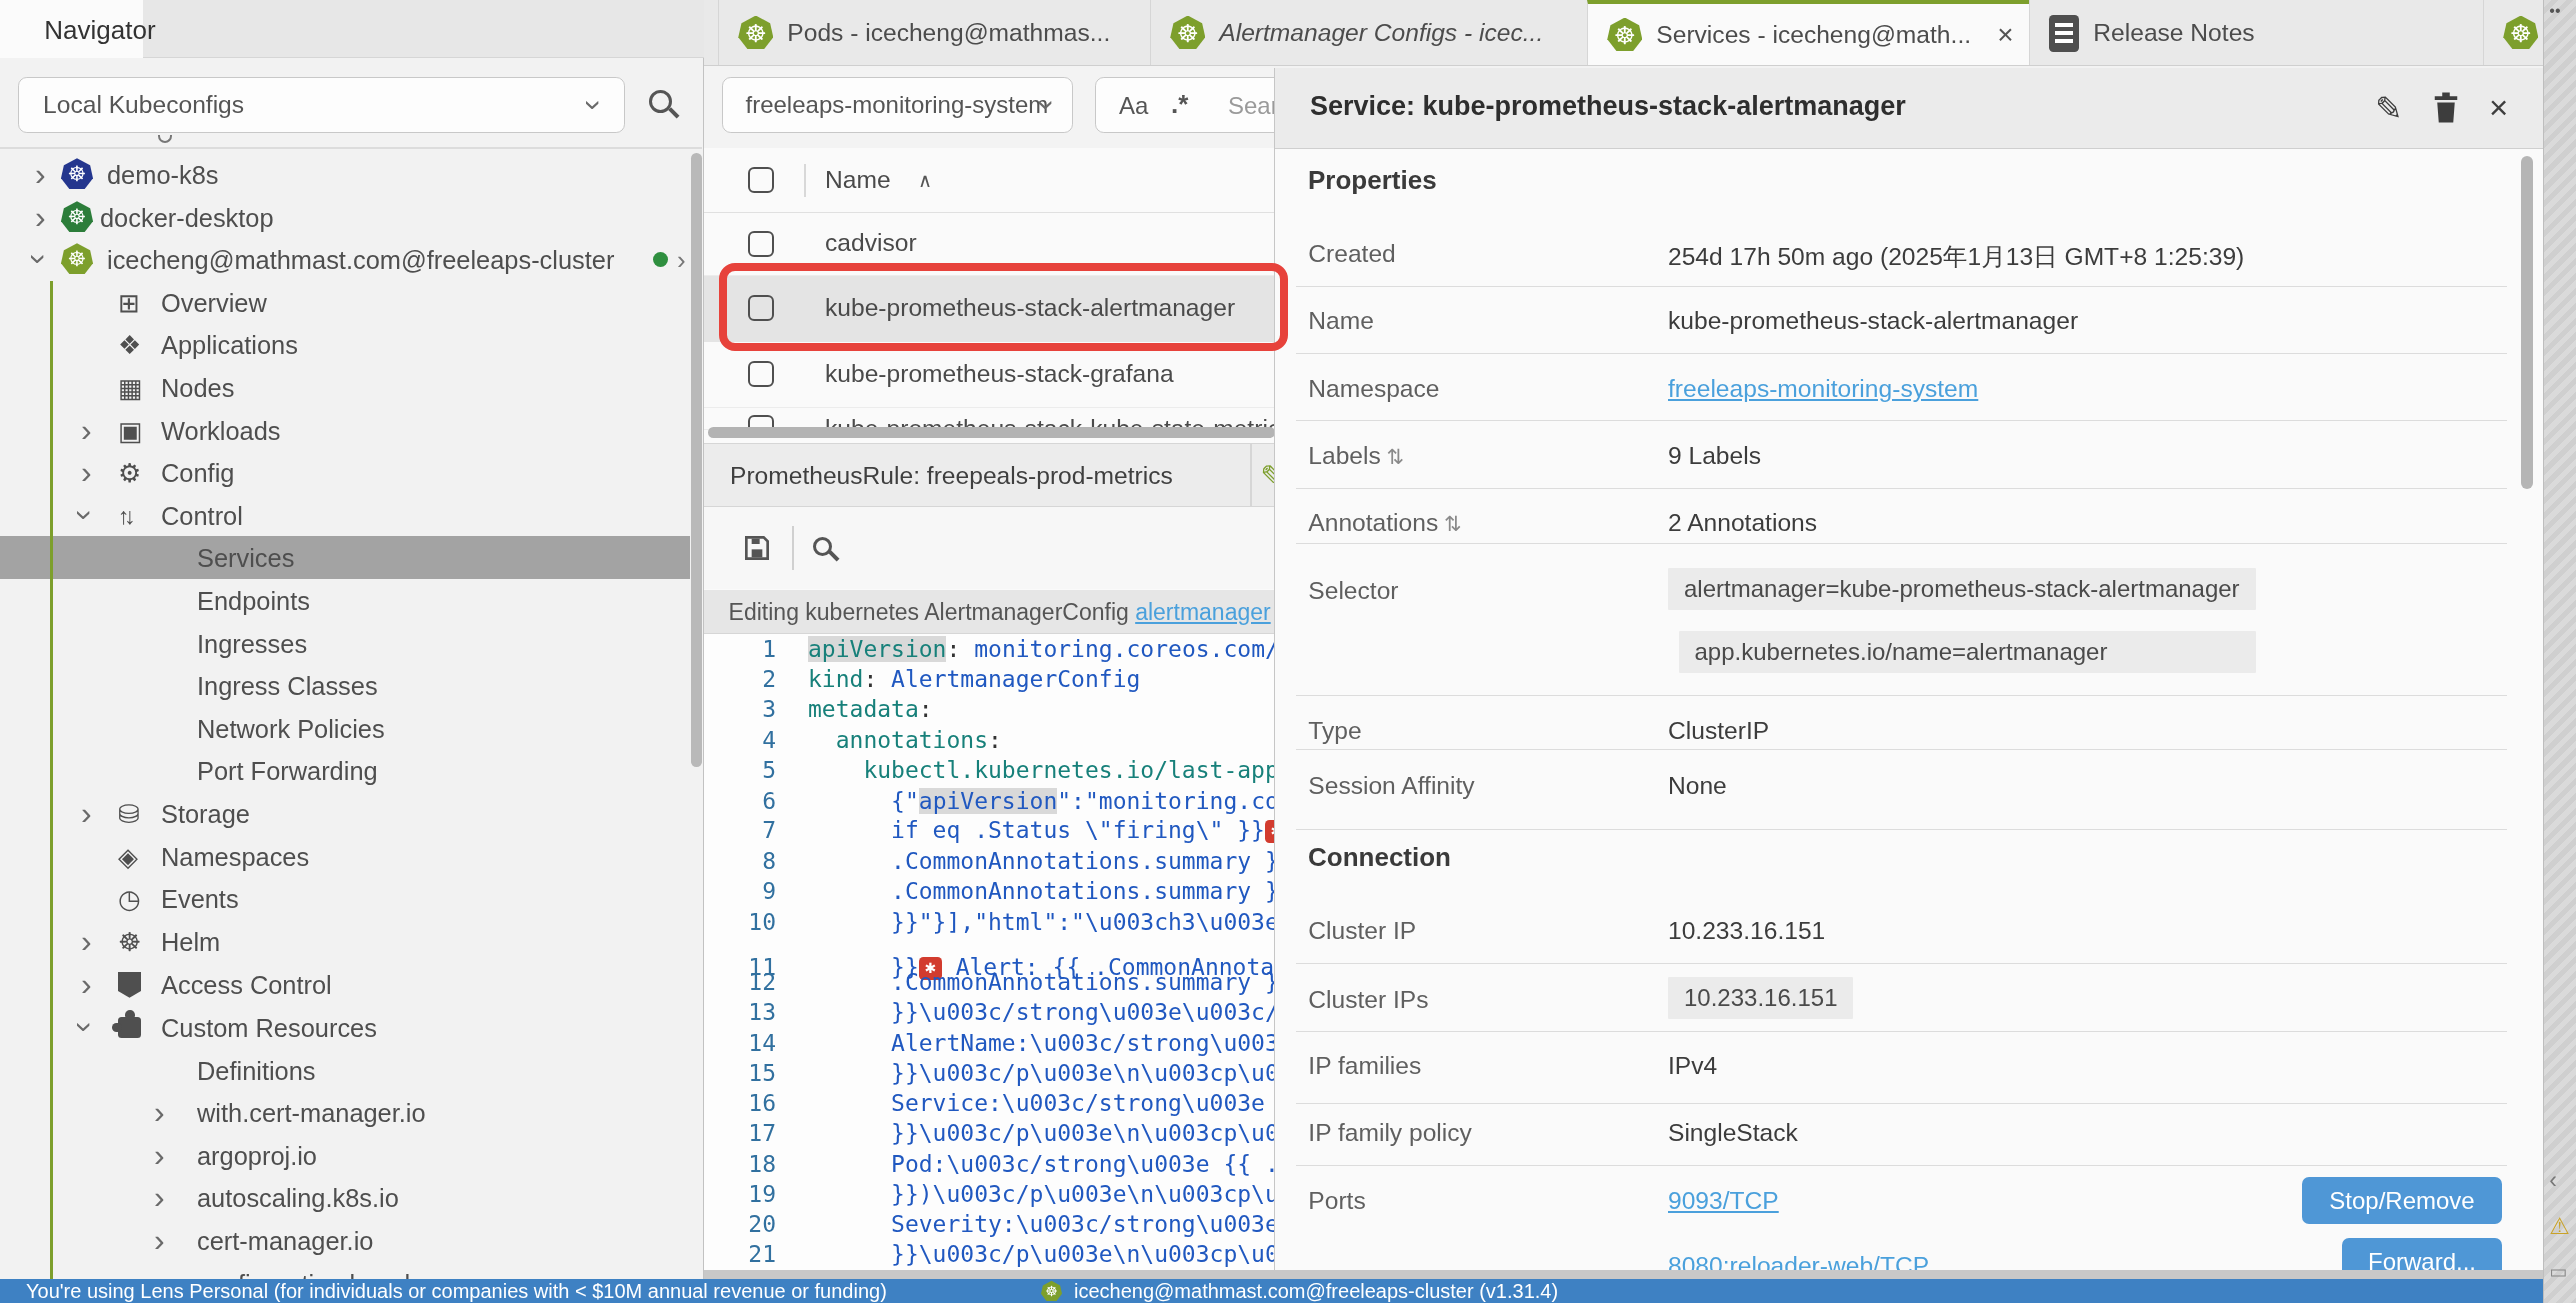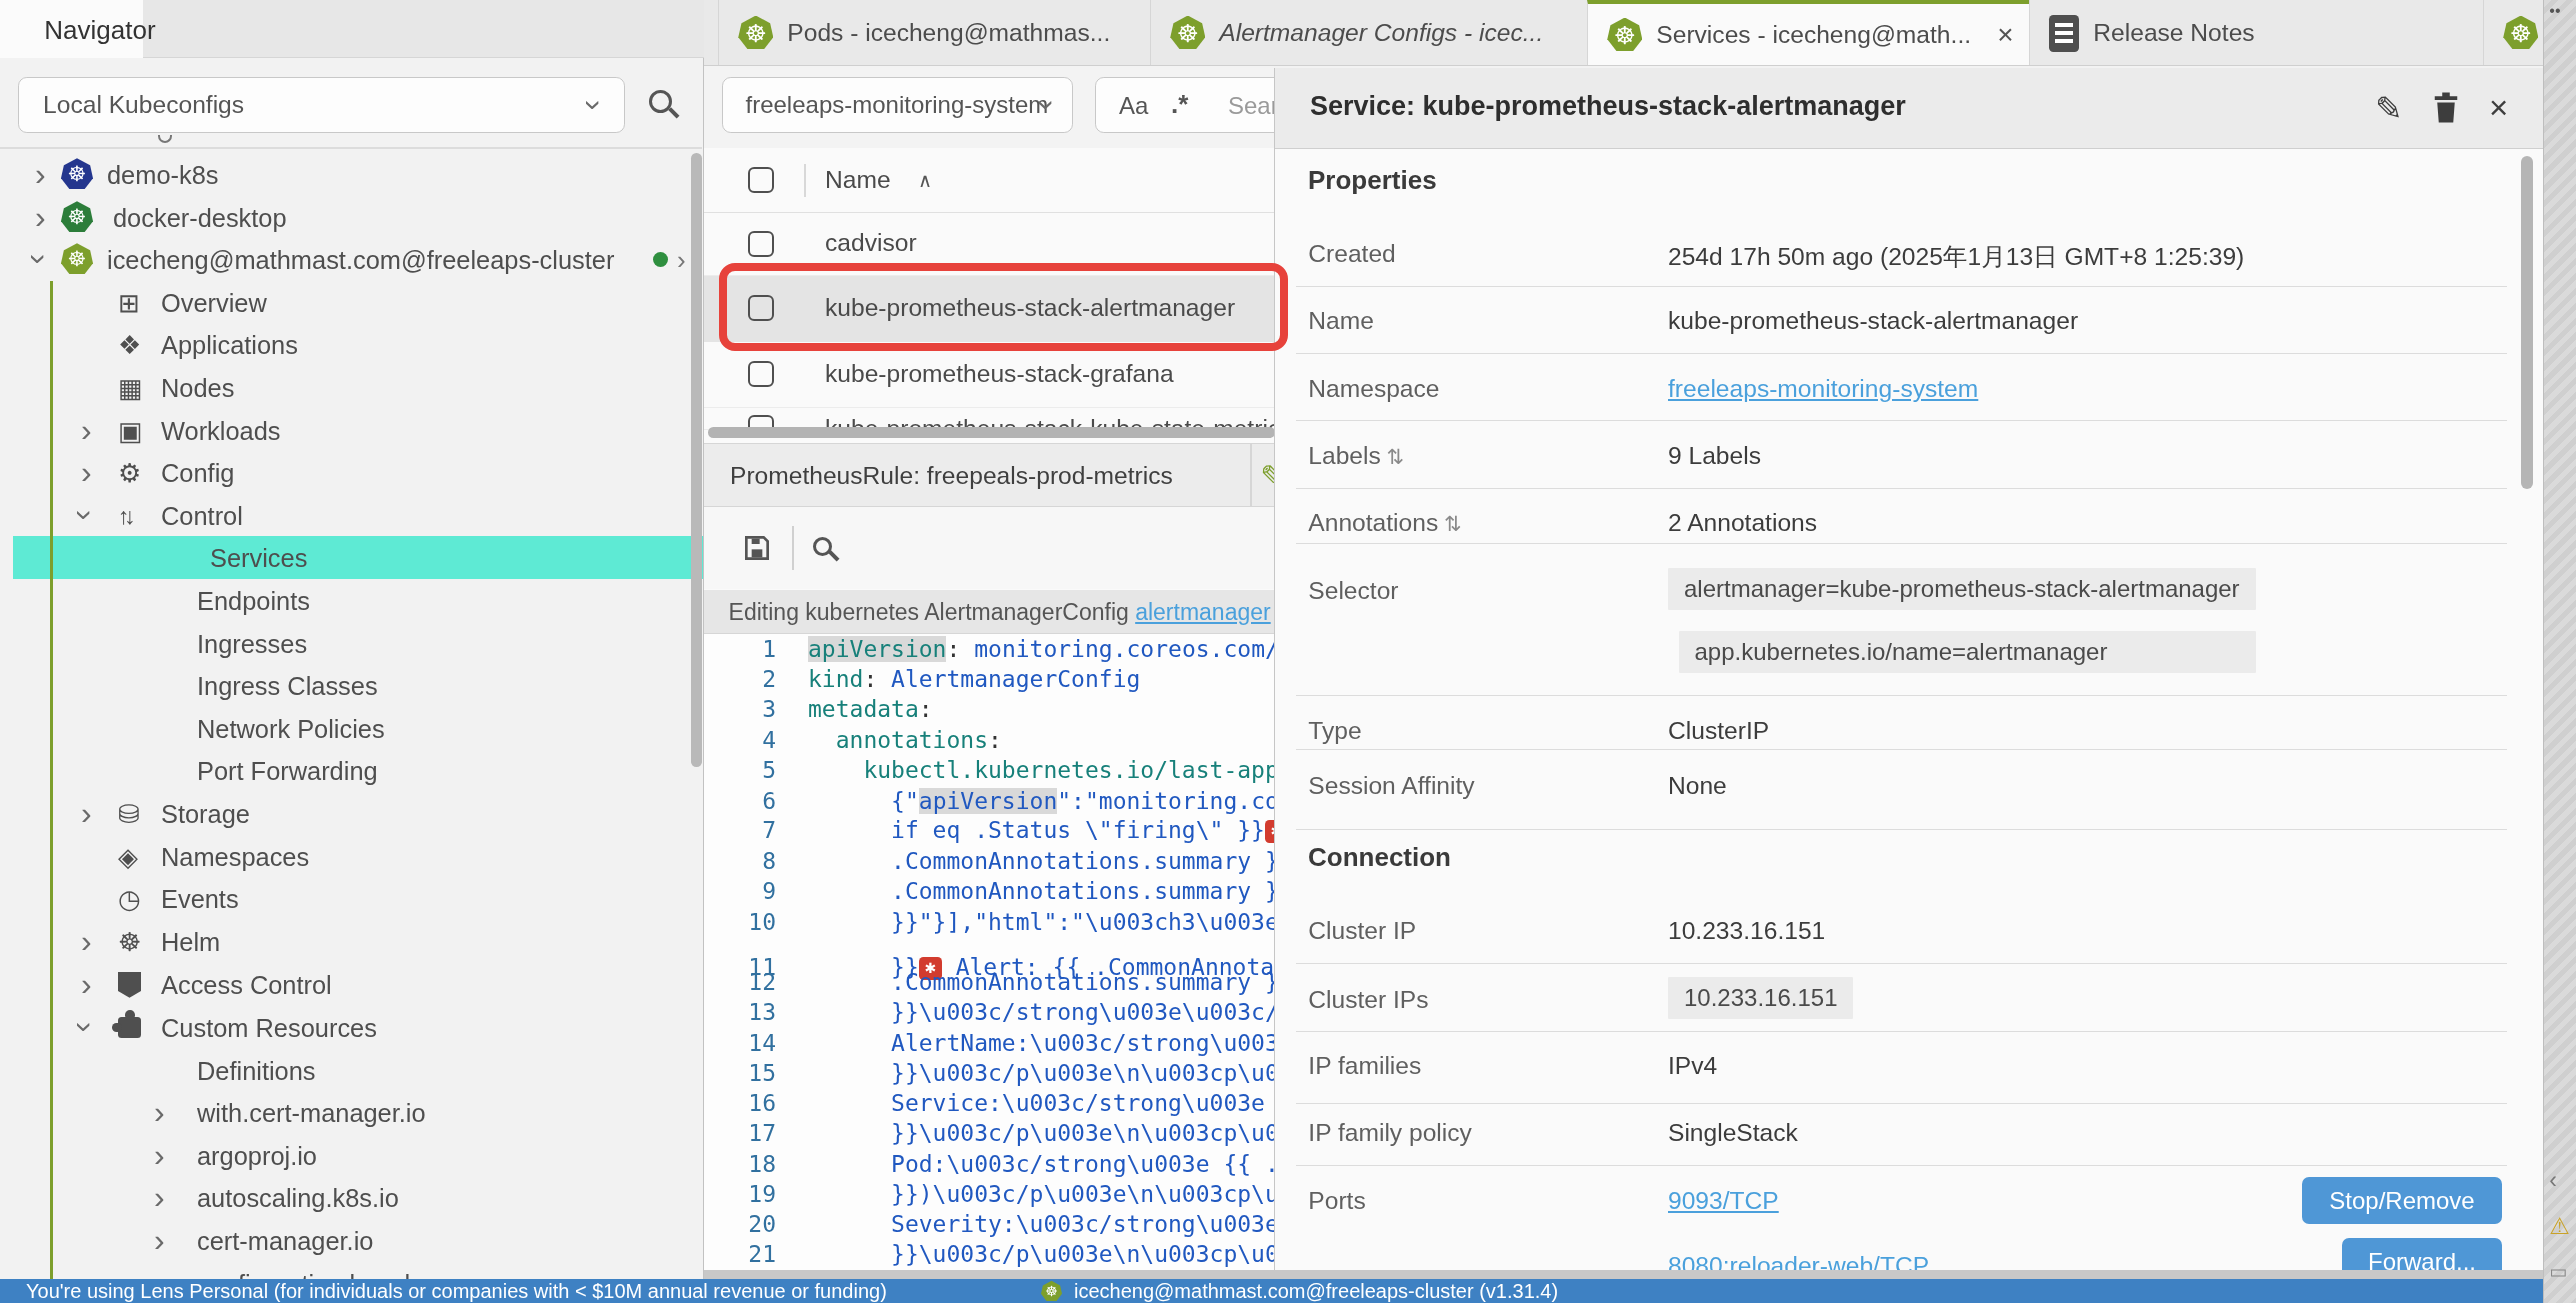--- a/index.html
+++ b/index.html
@@ -30,21 +30,21 @@
   .chev { color:#6a6a6a; font-size:32px; line-height:1; display:inline-block; }
   .chev.down { transform:rotate(90deg); }
   #kubeconfig-select .chev { position:absolute; right:23px; top:10.5px; }
   .mag { position:absolute; width:23px; height:23px; border:3.5px solid #555; border-radius:50%; }
   .mag:after { content:""; position:absolute; width:3.5px; height:12.3px; background:#555; right:-6.1px; bottom:-8.8px; transform:rotate(-45deg); }
   #sidebar-search-icon { left:649px; top:32px; }
   #sidebar-divider { position:absolute; left:0; top:89px; width:702px; height:1.8px; background:#dcdcdc; }
   #partial-glyph { position:absolute; left:158px; top:77px; width:14px; height:8px; border:2.6px solid #777; border-top:none; border-radius:0 0 8px 8px; }
   #tree { position:absolute; left:0; top:0; width:702px; height:1221px; }
   .trow { position:absolute; left:0; width:690px; height:43px; }
-  .trow.selected { background:#5eead4;margin-left:13px; }
+  .trow.selected { background:#a3a3a3; }
   .trow .chev { position:absolute; top:5.3px; }
   .trow .t-label { position:absolute; top:8px; font-size:25.4px; color:#4e4e4e; white-space:nowrap; }
   .ticon { position:absolute; top:7px; font-size:26px; color:#4f4f4f; }
   .ticon.updown { font-size:23px; letter-spacing:-5.3px; top:8.8px; }
   .trow .k8s-hepta { position:absolute; width:32px; height:32px; top:5.3px; font-size:21px; }
   .shield { position:absolute; top:8.8px; width:23px; height:26px; background:#4f4f4f; clip-path:polygon(50% 100%,100% 74%,100% 0,0 0,0 74%); }
   .puzzle { position:absolute; top:10.5px; width:23px; height:21px; background:#4f4f4f; border-radius:3.5px; }
   .puzzle:before { content:""; position:absolute; left:7px; top:-6.1px; width:9.7px; height:9.7px; border-radius:50%; background:#4f4f4f; }
   .puzzle:after { content:""; position:absolute; left:-6.1px; top:6.1px; width:9.7px; height:9.7px; border-radius:50%; background:#4f4f4f; }
   #active-line { left:50px; top:223px; width:2.6px; height:998px; background:#7d9f2c; }
@@ -163,21 +163,21 @@
     <div id="partial-glyph"></div>
     <div id="tree">
         <div class="trow" style="top: 95px;">
           <span class="chev" style="left: 35px;">›</span>
           <span class="k8s-hepta" style="background: rgb(36, 54, 142); width: 32px; height: 32px; font-size: 21px; position: absolute; left: 61px; top: 5.3px;">☸</span>
           <span class="t-label" style="left: 107px;">demo-k8s</span>
         </div>
         <div class="trow" style="top: 138px;">
           <span class="chev" style="left: 35px;">›</span>
           <span class="k8s-hepta" style="background: rgb(44, 125, 58); width: 32px; height: 32px; font-size: 21px; position: absolute; left: 61px; top: 5.3px;">☸</span>
-          <span class="t-label" style="left: 113px;">docker-desktop</span>
+          <span class="t-label" style="left: 100px;">docker-desktop</span>
         </div>
         <div class="trow" style="top: 180px;">
           <span class="chev down" style="left: 35px;">›</span>
           <span class="k8s-hepta" style="background: rgb(125, 159, 44); width: 32px; height: 32px; font-size: 21px; position: absolute; left: 61px; top: 5.3px;">☸</span>
           <span class="t-label" style="left: 107px;">icecheng@mathmast.com@freeleaps-cluster</span>
           <span class="cluster-dot"></span>
           <span class="trail-chev">›</span>
         </div>
         <div class="trow" style="top: 223px;">
           <span class="ticon" style="left: 118px;">⊞</span>

